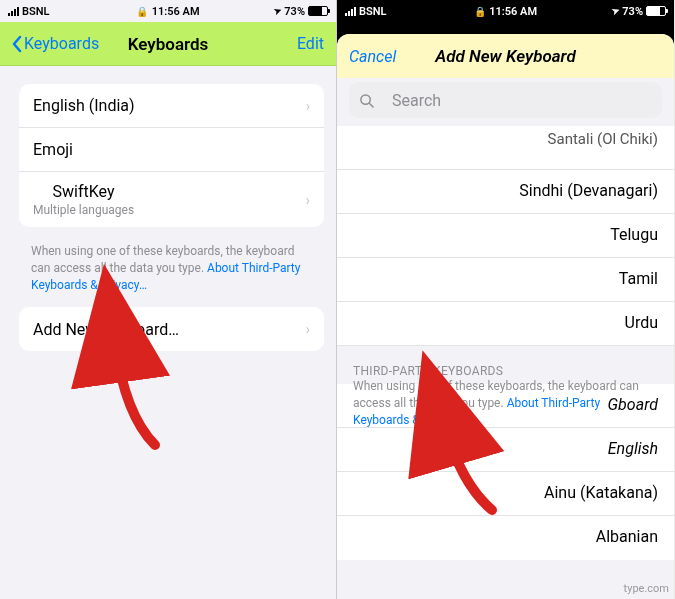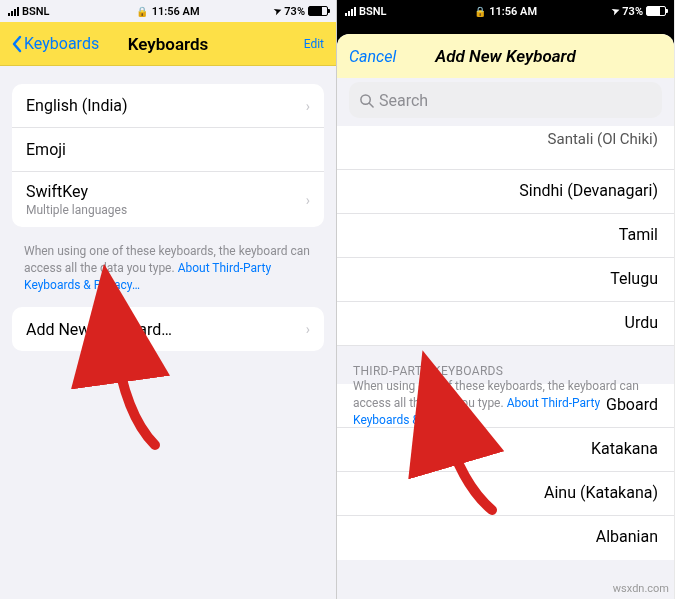--- a/index.html
+++ b/index.html
@@ -14,40 +14,40 @@
   .statusbar .sbl { flex: 1; display: flex; align-items: center; gap: 3px; }
   .statusbar .sbr { flex: 1; text-align: right; display: flex; justify-content: flex-end; align-items: center; gap: 3px; }
   .bars { display: inline-flex; align-items: flex-end; gap: 1px; }
   .bars span { width: 2px; background: currentColor; display: inline-block; }
   .bars span:nth-child(1){height:3px}.bars span:nth-child(2){height:5px}.bars span:nth-child(3){height:7px}.bars span:nth-child(4){height:9px}
   .battery { display:inline-block; width: 20px; height: 10px; border:1px solid currentColor; border-radius:2px; position:relative;}
   .battery::after{content:"";position:absolute;right:-3px;top:2px;width:2px;height:4px;background:currentColor;border-radius:0 1px 1px 0;}
   .battery .fill{background:currentColor;height:100%;width:73%;display:block;}
   .lock { font-size: 10px; }
   
-  .navbar { height: 44px; background: #fde047; display: flex; align-items: center; padding: 0 12px; position: relative; border-bottom: 0.5px solid rgba(0,0,0,0.1);}
+  .navbar { height: 44px; background: #bef264; display: flex; align-items: center; padding: 0 12px; position: relative; border-bottom: 0.5px solid rgba(0,0,0,0.1);}
   .navbar.modal { background: #fef9c3; border-radius: 12px 12px 0 0; border-bottom: none; font-style: italic;}
   .nav-back { color: #007aff; font-size: 16px; display: flex; align-items: center; gap: 2px; }
   .nav-title { position:absolute; left:0; right:0; text-align:center; font-size:17px; font-weight:600; pointer-events:none;}
-  .nav-edit { margin-left:auto; color:#007aff; font-size:12px;}
+  .nav-edit { margin-left:auto; color:#007aff; font-size:16px;}
   .nav-cancel { color:#007aff; font-size:16px;}
   
-  .content { flex:1; overflow:hidden; background:#f2f2f7; padding: 0; }
+  .content { flex:1; overflow:hidden; background:#f2f2f7; padding: 0; margin-left: 7px; }
   .group { margin: 18px 12px 8px 12px; background:#fff; border-radius:10px; overflow:hidden; }
   .group.tight { margin-top: 10px; }
   .row { min-height: 44px; padding: 10px 14px; display:flex; align-items:center; justify-content:space-between; border-bottom: 0.5px solid #e3e3e6; font-size:16px; color:#000; }
-  .row:last-child { border-bottom:none; }
+  .row:last-child { border-bottom:none;text-align:center; }
   .row .sub { font-size:12px; color:#8e8e93; display:block; margin-top:2px;}
   .chev { color:#c7c7cc; font-size:14px;}
   .footer-note { font-size:12px; color:#8e8e93; padding: 8px 24px 4px 24px; line-height:1.4;}
   .footer-note .link { color:#007aff; }
   
   .sheet-backdrop { position:absolute; top:22px; left:0; right:0; bottom:0; background:#000; }
   .sheet { position:absolute; top:34px; left:0; right:0; bottom:0; background:#f2f2f7; border-radius:12px 12px 0 0; display:flex; flex-direction:column; overflow:hidden;}
-  .searchbar { margin: 4px 12px 8px 12px; background:#eeeef0; border-radius:10px; height:36px; display:flex; align-items:center; padding:0 10px; color:#8e8e93; font-size:16px; gap:5px;}
+  .searchbar { margin: 4px 12px 8px 12px; background:#eeeef0; border-radius:10px; height:36px; display:flex; align-items:center; padding:0 10px; color:#8e8e93; font-size:16px; gap:18px;}
   .list { background:#fff;text-align:right; }
   .list .lrow { min-height:44px; padding: 11px 16px; border-bottom:0.5px solid #e3e3e6; font-size:16px; color:#000;}
   .list .lrow.cut-top { padding-top:4px; color:#555; font-size:15px;}
   .section-header { font-size:12px; color:#8e8e93; padding: 18px 16px 6px 16px; letter-spacing:0.3px; background:#f2f2f7;}
   .overlay-note { position:absolute; font-size:12px; color:#8e8e93; line-height:1.4; padding: 0 16px; background:transparent; }
   
   .arrow { position:absolute; pointer-events:none; }
   .arrow svg { overflow:visible; }
   
   .wm { position:absolute; bottom:4px; right:6px; font-size:11px; color:#9a9a9a; }
@@ -165,28 +165,28 @@
             <line x1="11" y1="11" x2="15" y2="15" stroke="#8e8e93" stroke-width="1.6" stroke-linecap="round"></line>
           </svg>
         <span>Search</span>
       </div>
       <div style="flex:1; overflow:hidden; position:relative;">
         <div class="list">
           <div class="lrow cut-top">Santali (Ol Chiki)</div>
         </div>
         <div class="list">
           <div class="lrow">Sindhi (Devanagari)</div>
+          <div class="lrow">Telugu</div>
           <div class="lrow">Tamil</div>
-          <div class="lrow">Telugu</div>
           <div class="lrow">Urdu</div>
         </div>
         <div class="section-header">THIRD-PARTY KEYBOARDS</div>
-        <div class="list" style="position:relative;">
+        <div class="list" style="position:relative;font-style:italic;">
           <div class="lrow">Gboard</div>
-          <div class="lrow">Katakana</div>
+          <div class="lrow">English</div>
         </div>
         <div class="list">
           <div class="lrow">Ainu (Katakana)</div>
           <div class="lrow" style="border-bottom:none;">Albanian</div>
         </div>
 
         <div class="overlay-note" style="top:252px; left:0; right:0;">
           <span>When using one of these keyboards, the keyboard can access all the data you type. </span><span class="link" style="color:#007aff;">About Third-Party Keyboards &amp; Privacy…</span>
         </div>
       </div>
@@ -198,13 +198,13 @@
             <marker id="ah2" markerWidth="14" markerHeight="14" refX="4" refY="5" orient="auto">
               <path d="M0,0 L0,10 L12,5 z" fill="#d8231f"></path>
             </marker>
           </defs>
         <path d="M75,95 Q45,70 28,12" stroke="#d8231f" stroke-width="10" fill="none" marker-end="url(#ah2)" stroke-linecap="round"></path>
       </svg>
     </div>
   </div>
 </div>
 
-<div class="wm">wsxdn.com</div>
+<div class="wm">type.com</div>
 
 </body></html>

